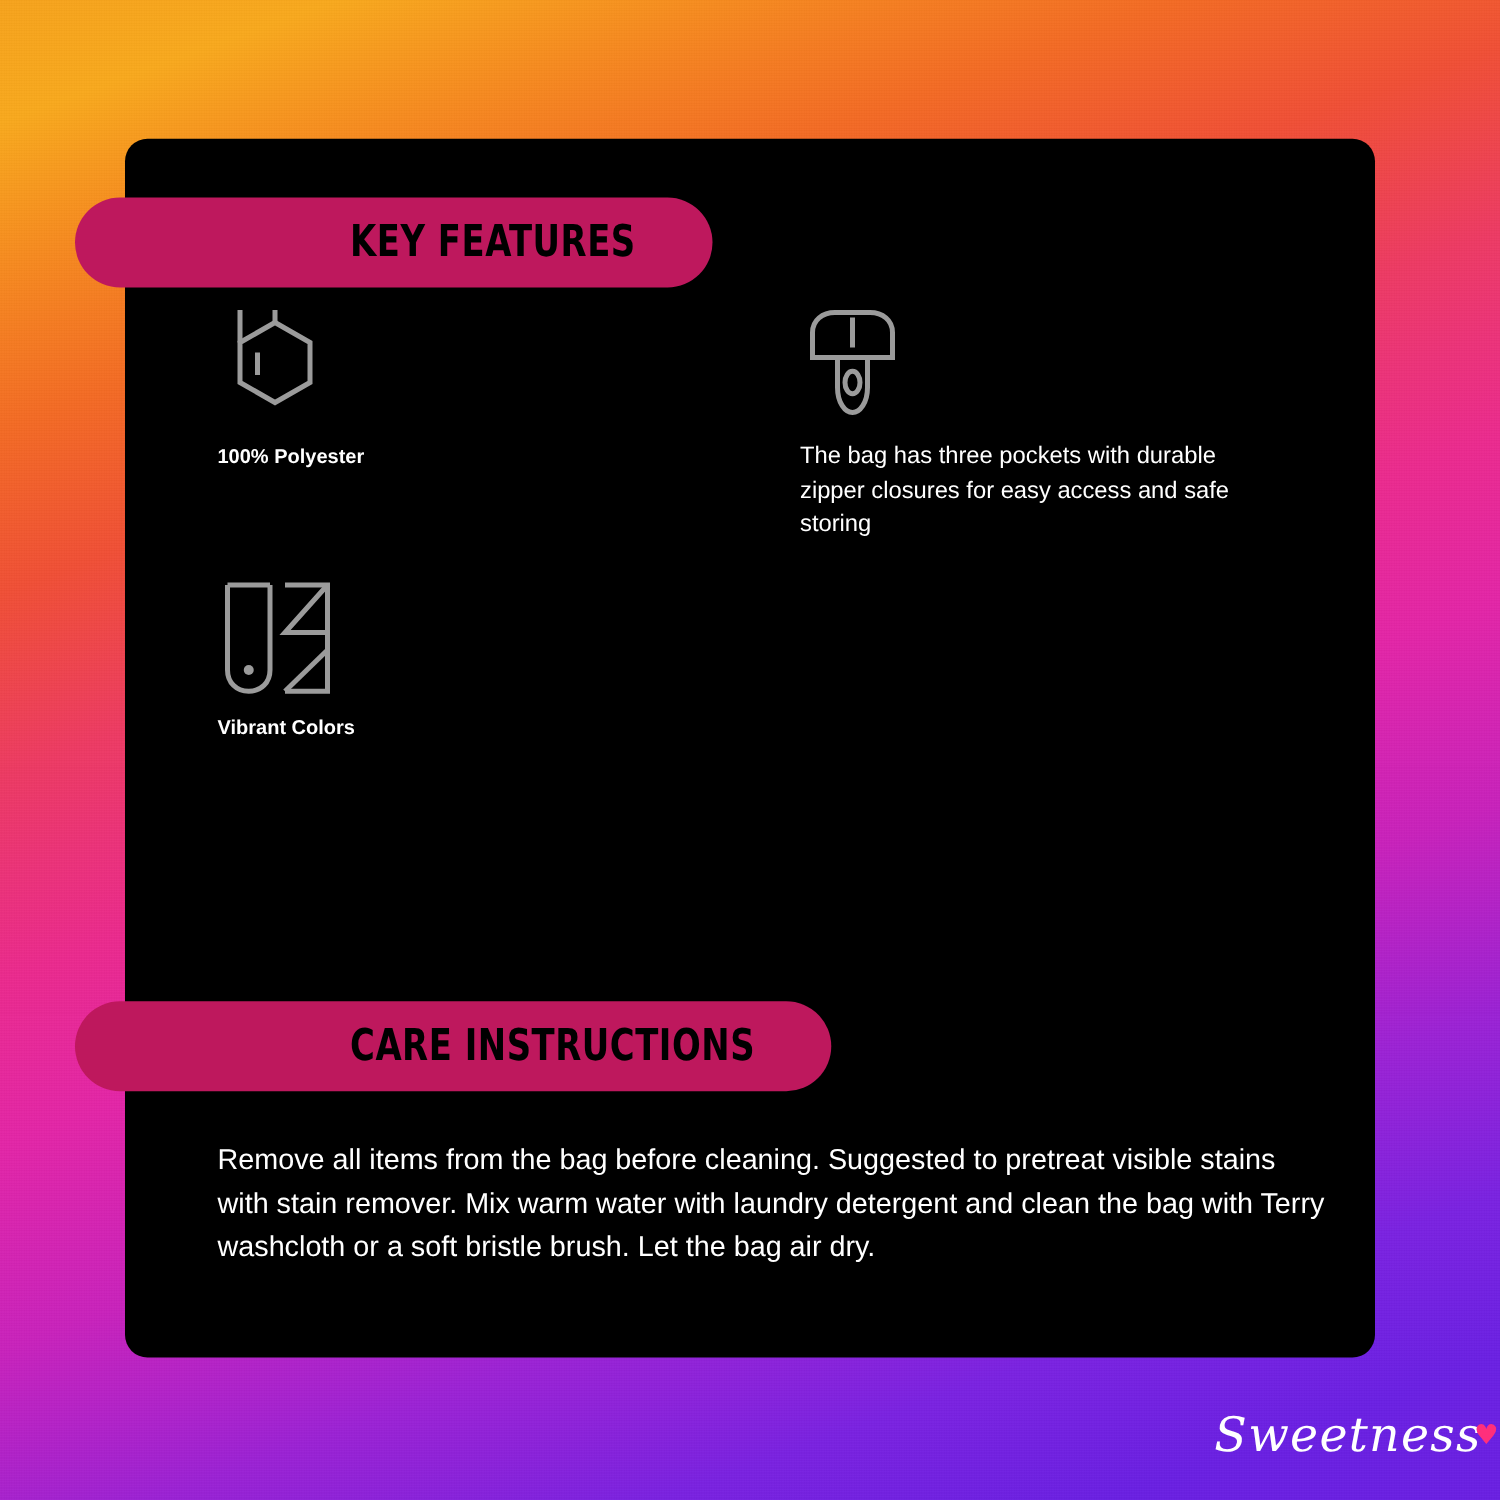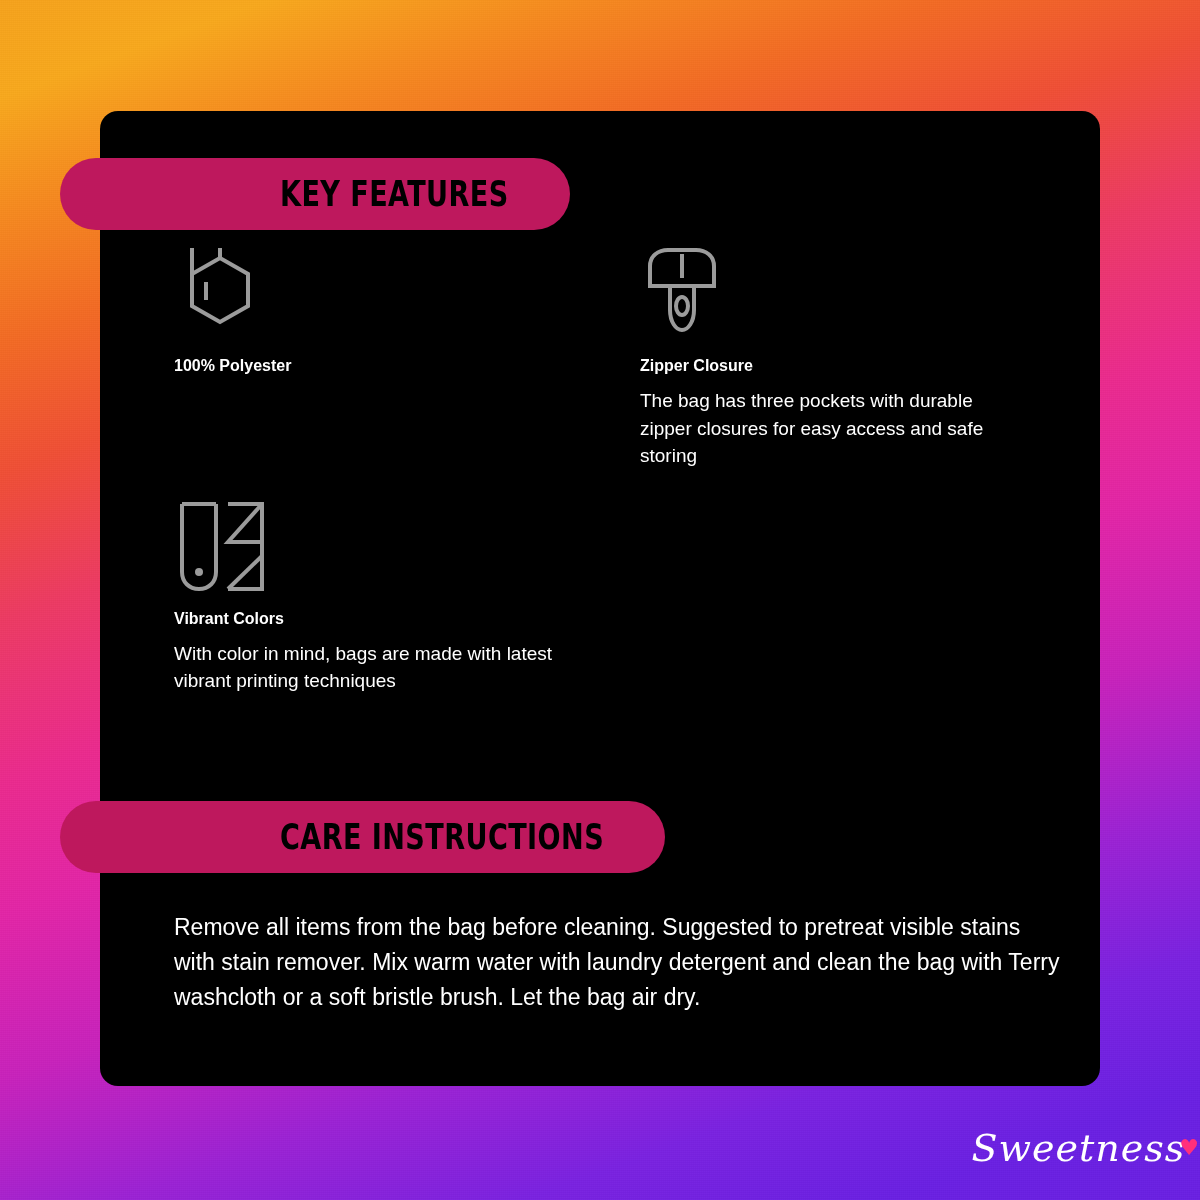--- a/index.html
+++ b/index.html
@@ -177,38 +177,36 @@
 
       <div class="feature">
         <div class="feature-icon">
           <svg width="92" height="105" viewBox="0 0 92 105" fill="none" stroke="#9b9b9b" stroke-width="4">
             <path d="M10 22 C10 12 18 6 28 6 L56 6 C66 6 74 12 74 22 L74 42 L10 42 Z"></path>
             <path d="M30 42 L30 66 C30 78 36 86 42 86 C48 86 54 78 54 66 L54 42"></path>
             <path d="M42 10 L42 34"></path>
             <ellipse cx="42" cy="62" rx="6" ry="9"></ellipse>
           </svg>
         </div>
-        <div class="feature-title">Zipper Closure</div>
         <p class="feature-desc">The bag has three pockets with durable zipper closures for easy access and safe storing</p>
       </div>
 
 
       <div class="feature">
         <div class="feature-icon">
           <svg width="100" height="105" viewBox="0 0 100 105" fill="none" stroke="#9b9b9b" stroke-width="4">
             <path d="M8 8 L8 76 C8 86 15 93 25 93 C35 93 42 86 42 76 L42 8"></path>
             <path d="M8 8 L42 8"></path>
             <circle cx="25" cy="76" r="4" fill="#9b9b9b" stroke="none"></circle>
             <path d="M54 8 L88 8 L88 93 L54 93"></path>
             <path d="M88 8 L54 46 L88 46"></path>
             <path d="M54 93 L88 60"></path>
           </svg>
         </div>
         <div class="feature-title">Vibrant Colors</div>
-        <p class="feature-desc">With color in mind, bags are made with latest vibrant printing techniques</p>
       </div>
 
     </div>
 
     <div class="pill" id="pill-care">
       <span class="pill-text">CARE INSTRUCTIONS</span>
     </div>
 
     <p class="care-body">Remove all items from the bag before cleaning. Suggested to pretreat visible stains with stain remover. Mix warm water with laundry detergent and clean the bag with Terry washcloth or a soft bristle brush. Let the bag air dry.</p>
 

